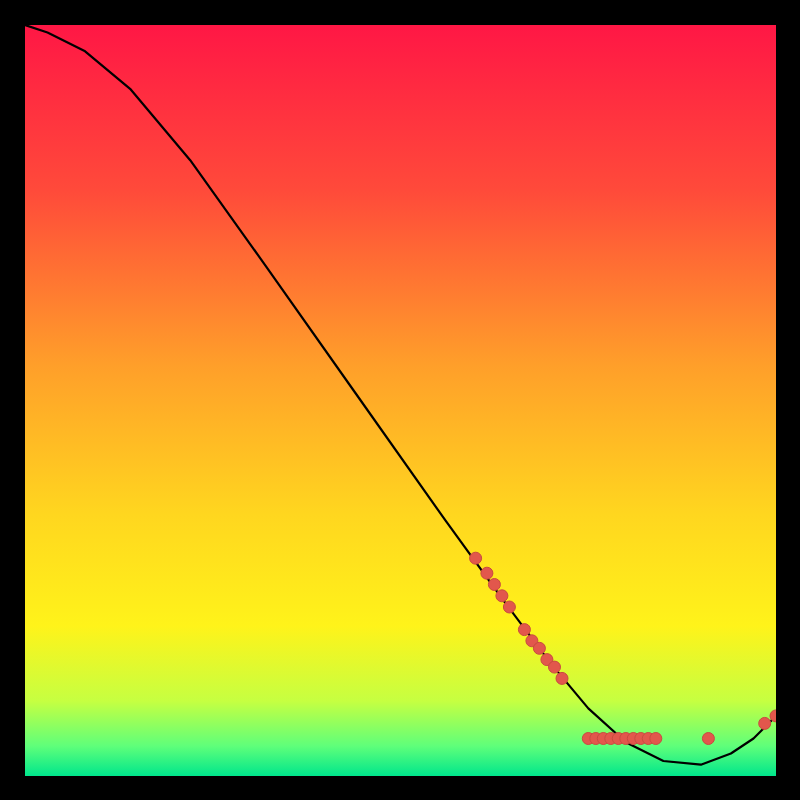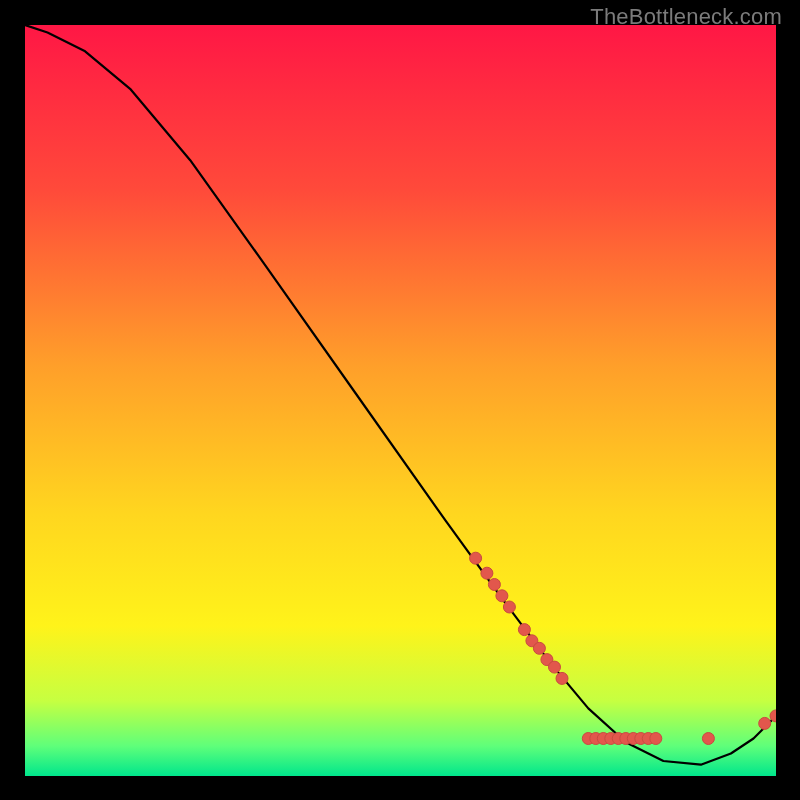--- a/index.html
+++ b/index.html
@@ -33,21 +33,20 @@
     top: 25px;
     width: 751px;
     height: 751px;
     display: block;
   }
 </style>
 </head>
 <body>
 <div class="frame">
 
-  <div class="watermark">TheBottleneck.com</div>
 
   <svg class="chart" viewBox="0 0 751 751" preserveAspectRatio="none">
     <defs>
 
       <linearGradient id="bgGrad" x1="0" y1="0" x2="0" y2="1">
         <stop id="g0" offset="0%" stop-color="#ff1745"></stop>
         <stop id="g1" offset="22%" stop-color="#ff4a3a"></stop>
         <stop id="g2" offset="45%" stop-color="#ff9e2a"></stop>
         <stop id="g3" offset="65%" stop-color="#ffd61f"></stop>
         <stop id="g4" offset="80%" stop-color="#fff31a"></stop>

